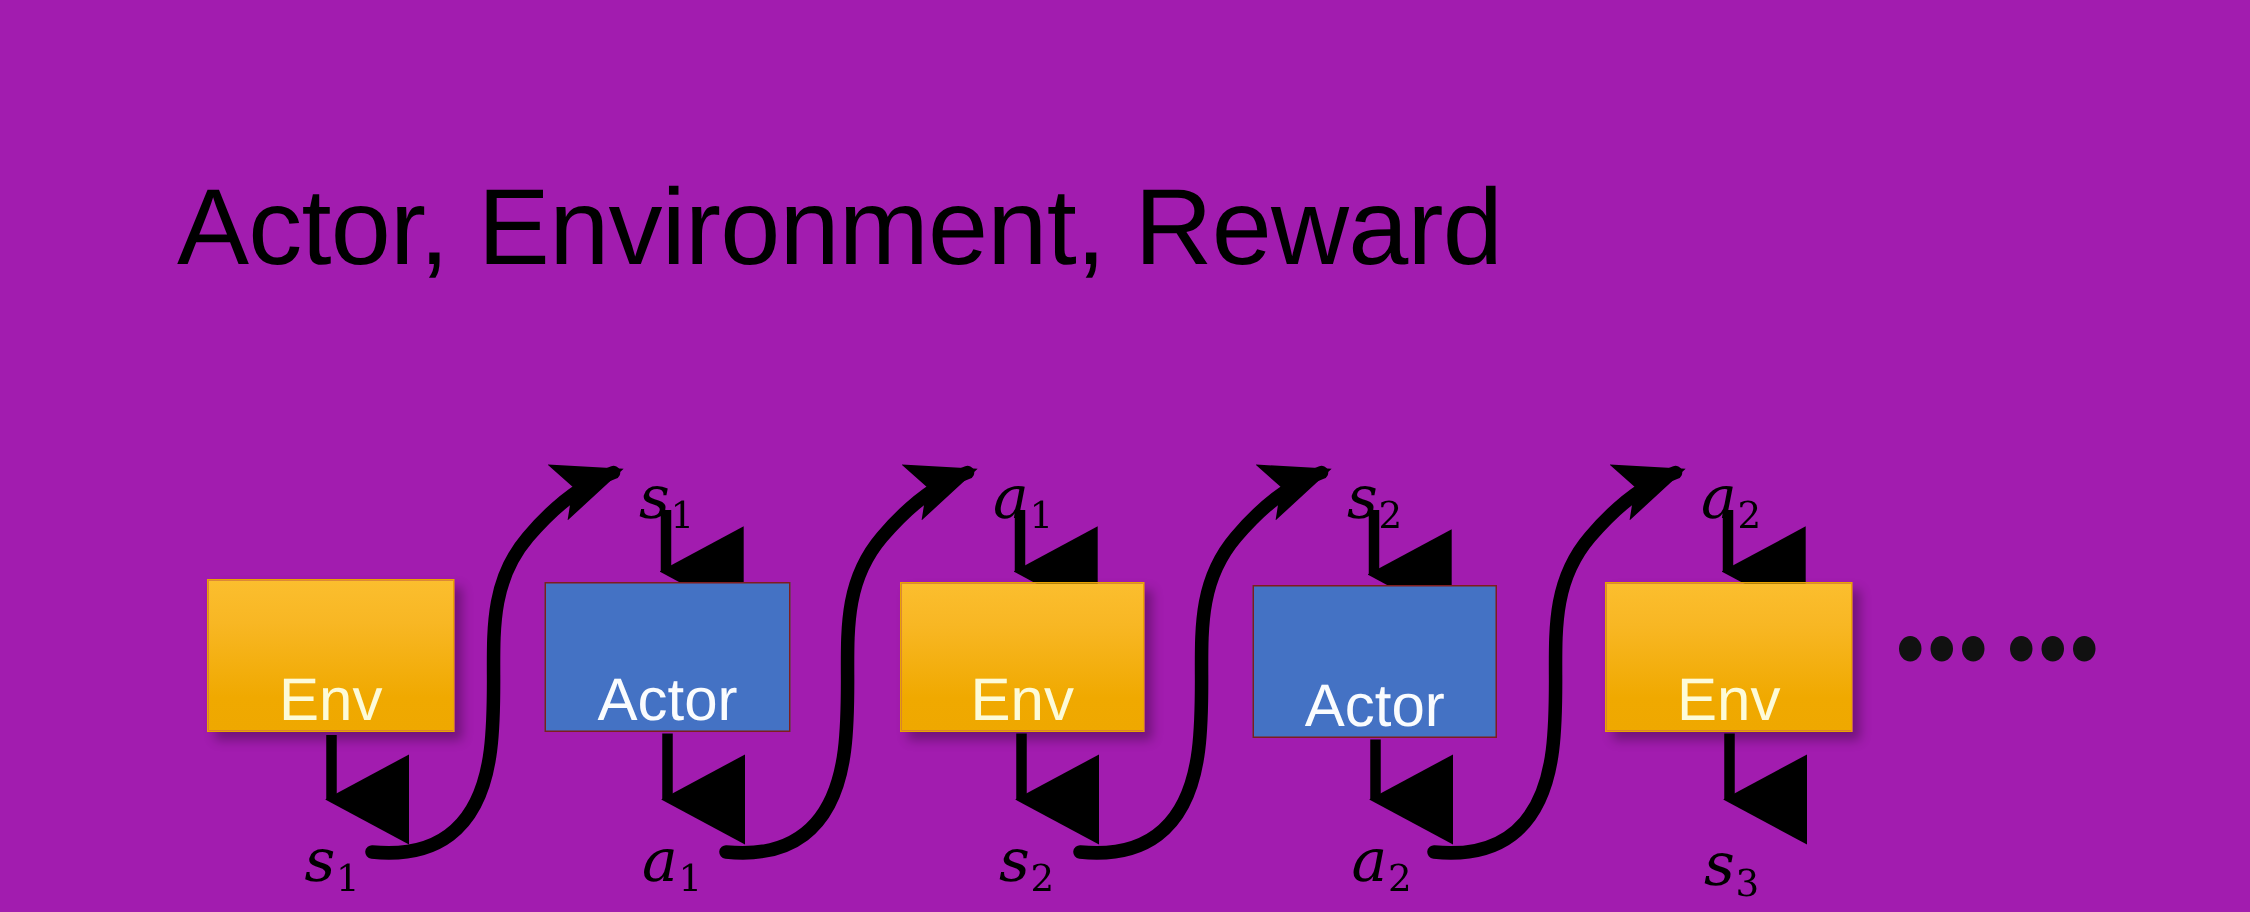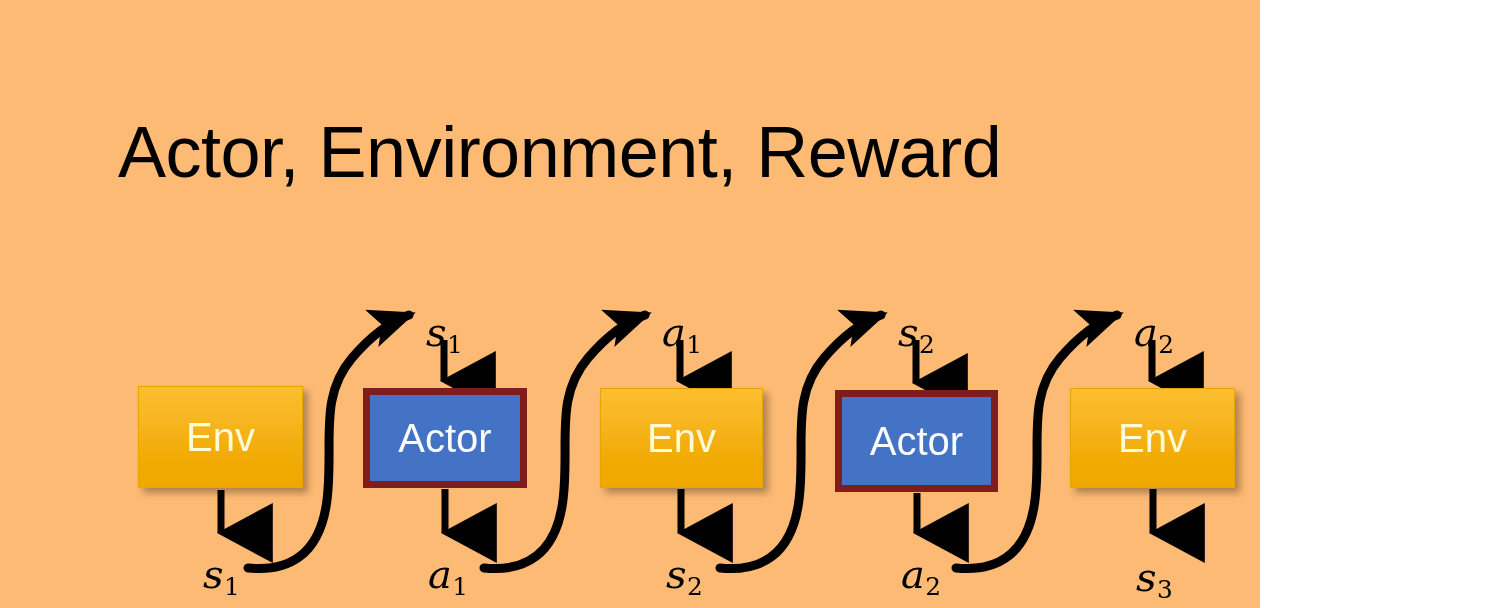--- a/index.html
+++ b/index.html
@@ -3,23 +3,23 @@
 <meta charset="utf-8">
 <title>Actor, Environment, Reward</title>
 <style>
   html, body {
     margin: 0;
     padding: 0;
     background: #ffffff;
   }
   #slide {
     position: relative;
-    width: 1260px;
+    width: 1500px;
     height: 608px;
-    background: #fdba74;
+    background: #a21caf;
     overflow: hidden;
     font-family: "Liberation Sans", sans-serif;
   }
 
   
   #slide-title {
     position: absolute;
     left: 118px;
     top: 116px;
     font-family: "Liberation Sans", sans-serif;
@@ -38,39 +38,39 @@
     top: 0;
     width: 1500px;
     height: 608px;
     pointer-events: none;
   }
 
   
   .node-box {
     position: absolute;
     display: flex;
-    align-items: center;
+    align-items: flex-end;
     justify-content: center;
     box-sizing: border-box;
     color: #ffffff;
     font-family: "Liberation Sans", sans-serif;
     font-size: 40px;
     font-weight: 400;
     line-height: 1;
     user-select: none;
   }
   .node-box.env {
     background: linear-gradient(180deg, #FBBE2E 0%, #F8B724 28%, #F0A900 78%, #EFA800 100%);
     border: 1px solid #E9A400;
     box-shadow: 5px 5px 7px rgba(0,0,0,0.30);
     color: #FDFBD8;
   }
   .node-box.actor {
     background: #4472C4;
-    border: 7px solid #7f1d1d;
+    border: 1px solid #7f1d1d;
     color: #FAFCFE;
   }
 
   
   .math-label {
     position: absolute;
     font-family: "DejaVu Serif", serif;
     font-style: italic;
     font-size: 40px;
     color: #000000;

